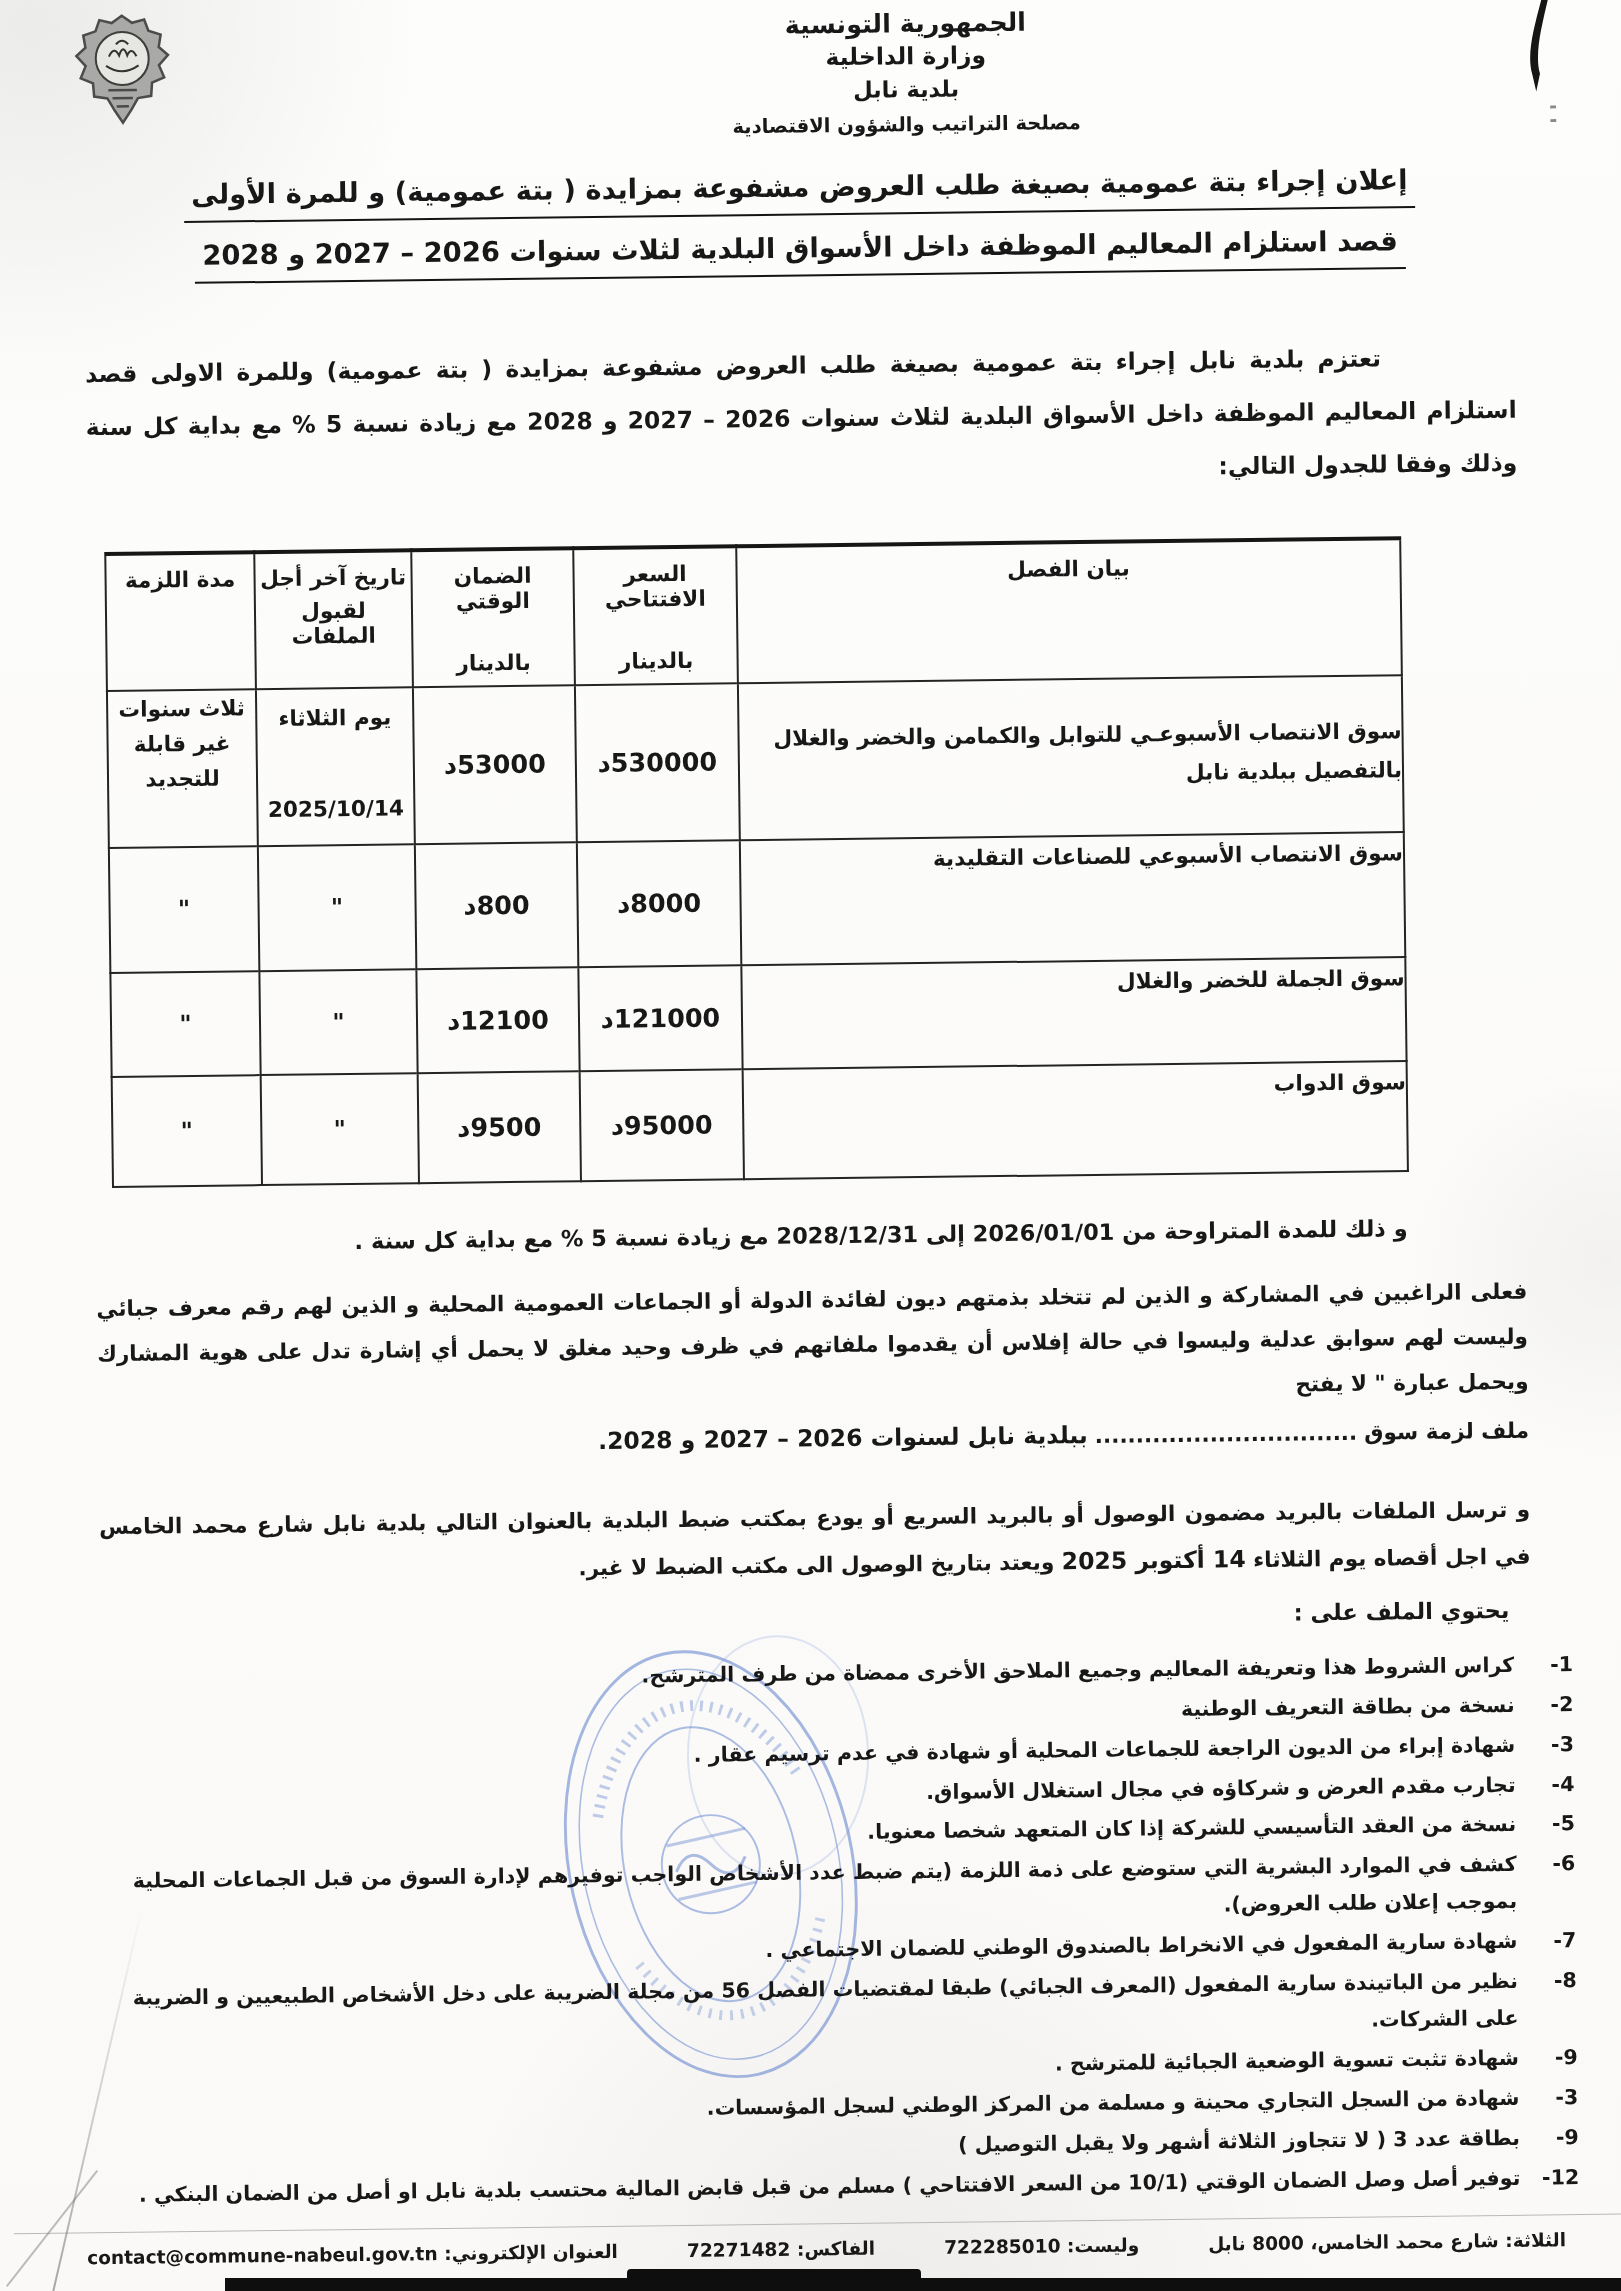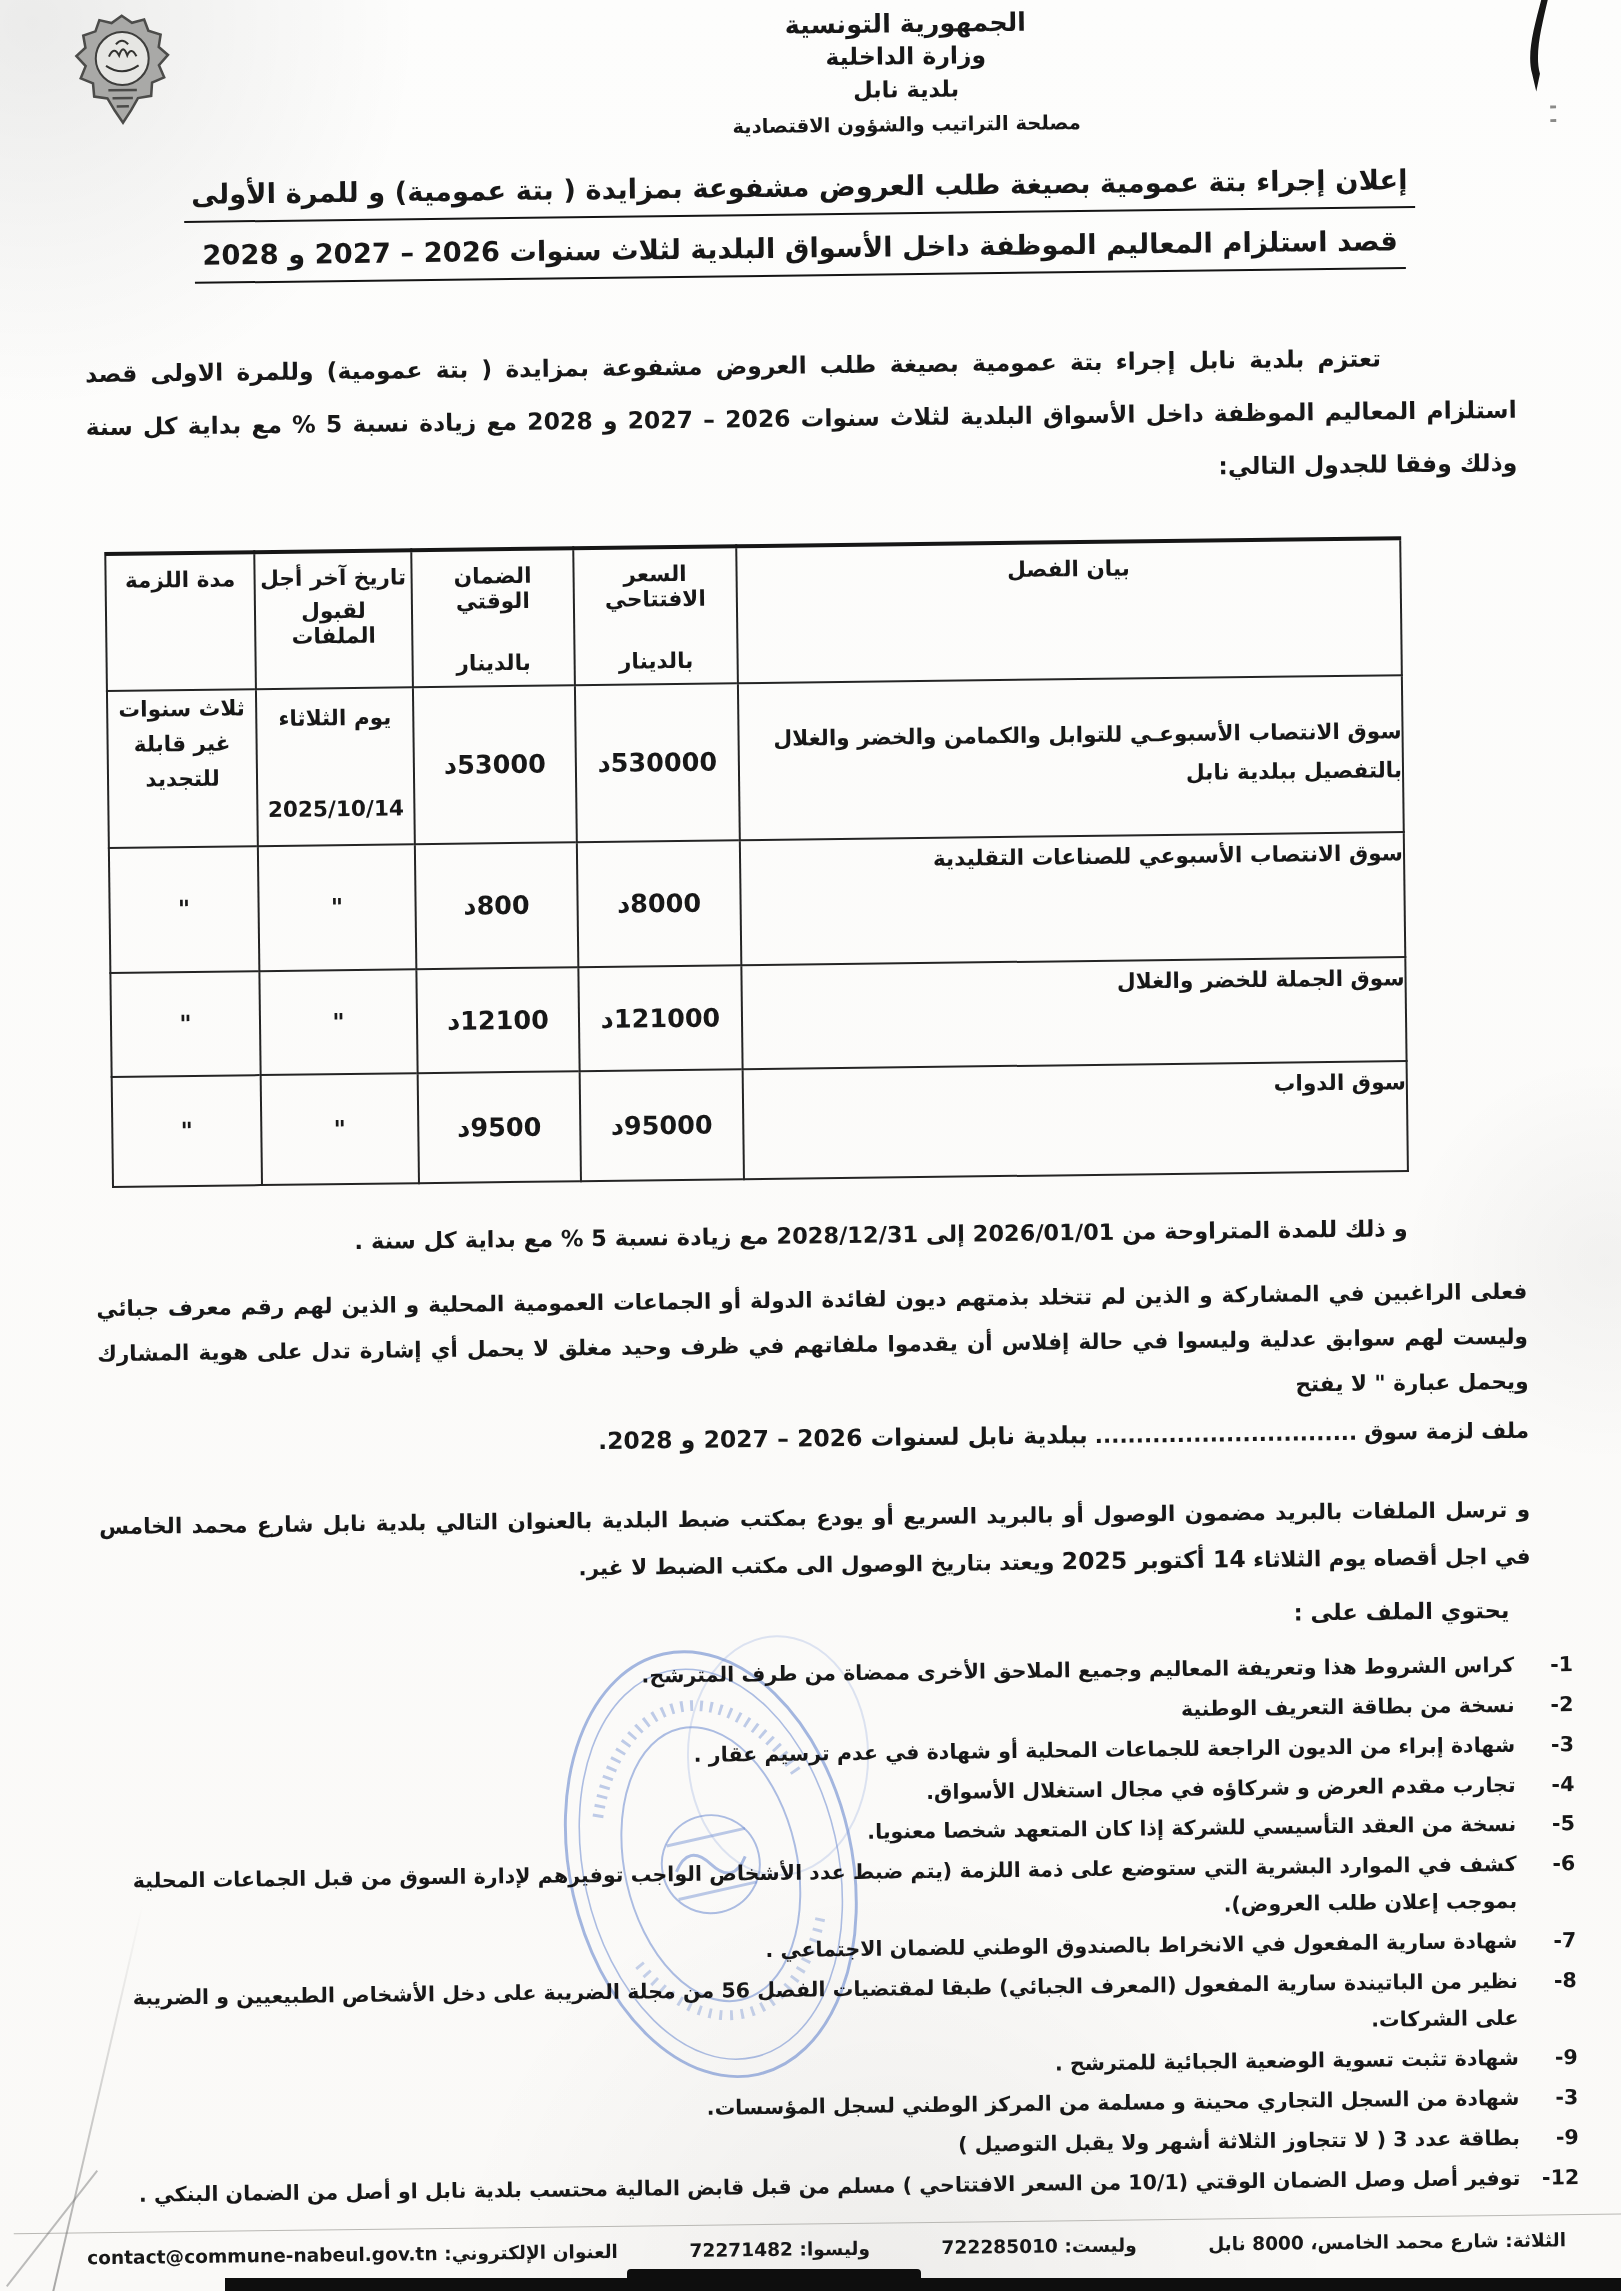--- a/index.html
+++ b/index.html
@@ -283,21 +283,21 @@
   <div class="footer">
     <span class="grp">
       <span>الثلاثة:</span>
       <span class="val">شارع محمد الخامس، 8000 نابل</span>
     </span>
     <span class="grp">
       <span>وليست:</span>
       <span class="val">722285010</span>
     </span>
     <span class="grp">
-      <span>وليسوا:</span>
+      <span>الفاكس:</span>
       <span class="val">72271482</span>
     </span>
     <span class="grp">
       <span>العنوان الإلكتروني:</span>
       <span class="val">contact@commune-nabeul.gov.tn</span>
     </span>
   </div>
 
 </div>
 

